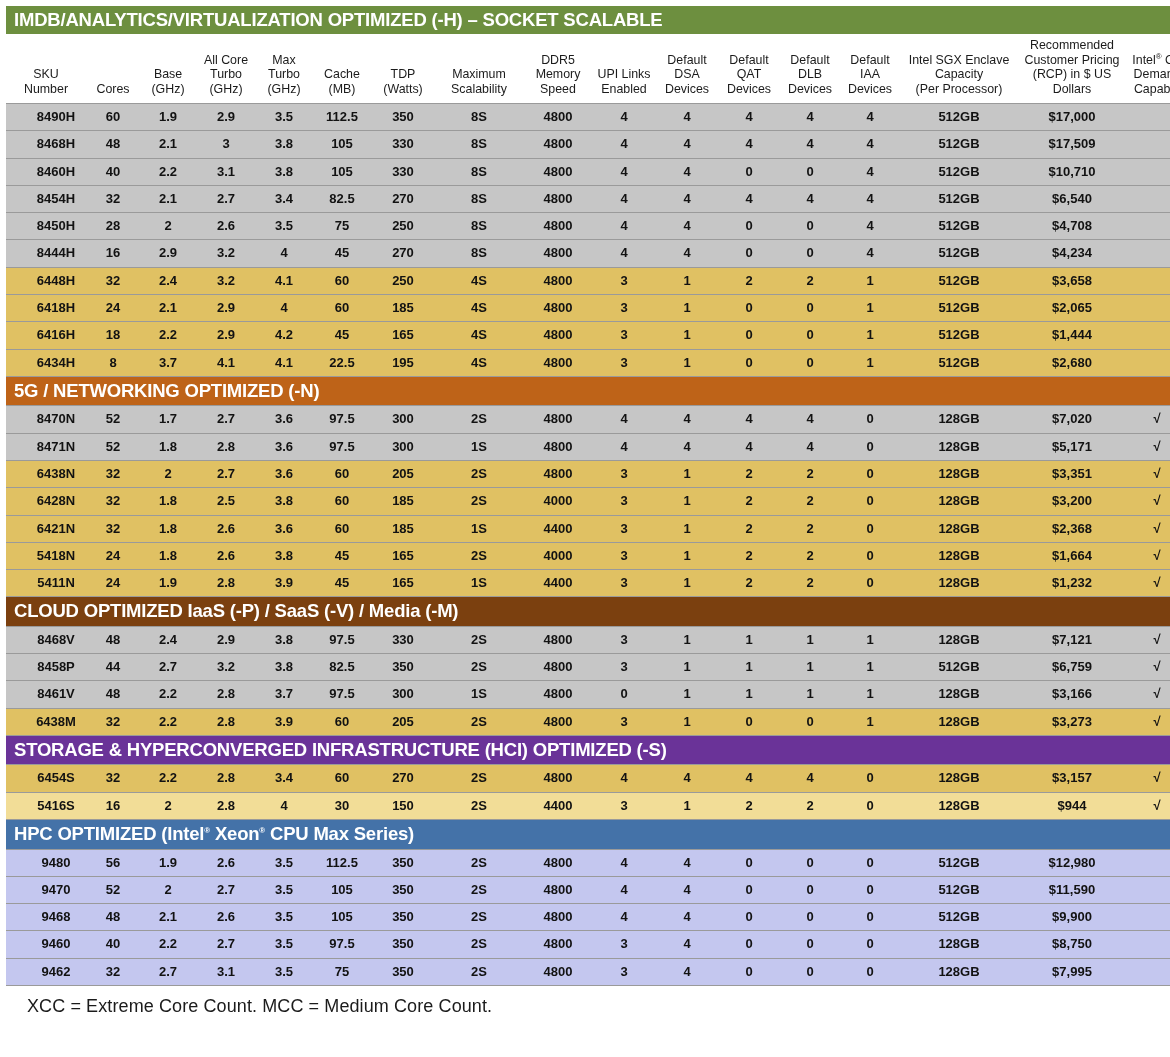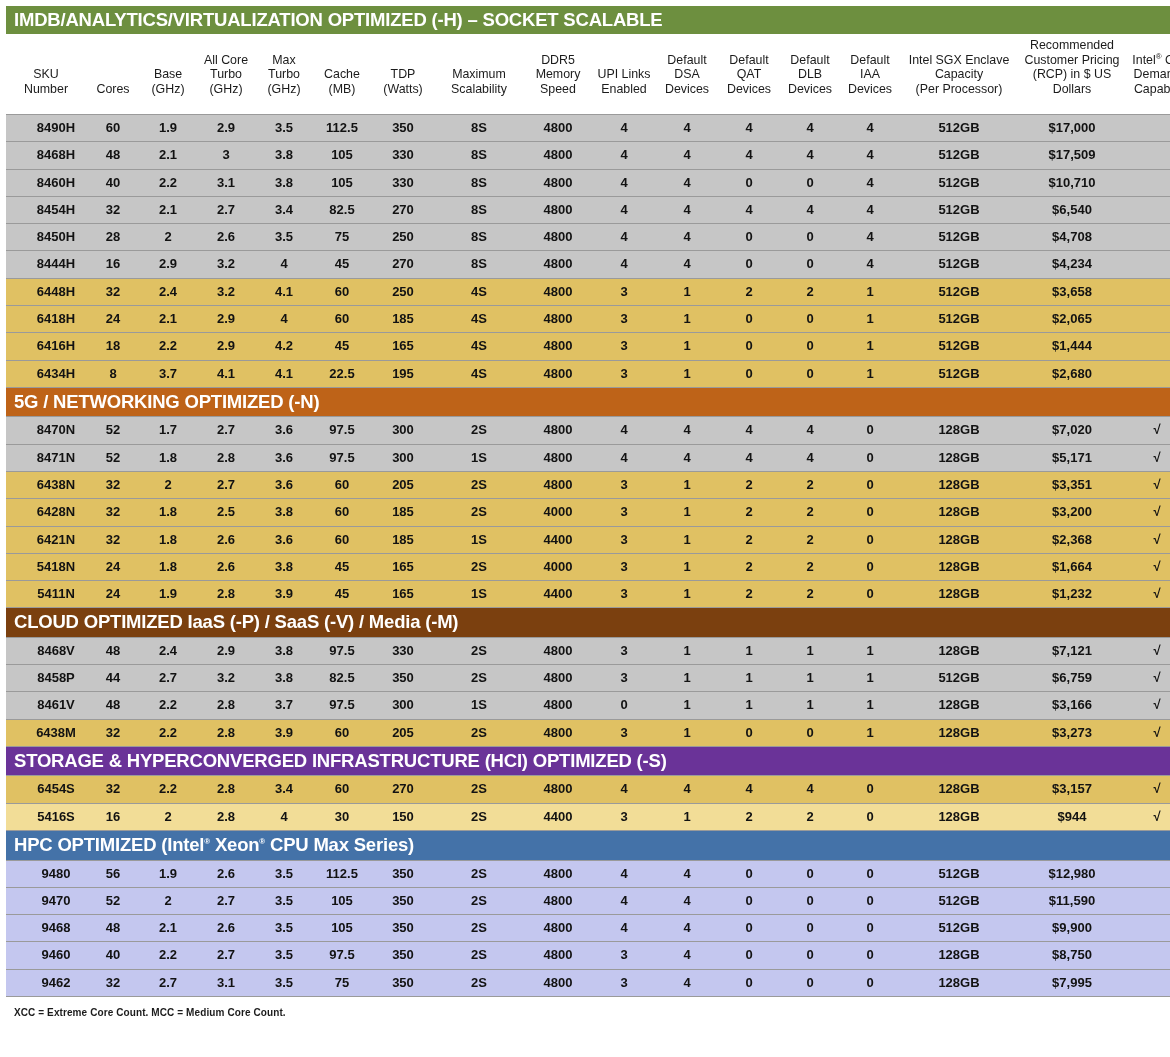--- a/index.html
+++ b/index.html
@@ -39,21 +39,21 @@
   tr.section.purple  > td{background:#6a3398;}
   tr.section.blue    > td{background:#4472a8;}
 
   
   tr.colhead > th{
     background:#ffffff;
     color:#1b1b1b;
     font-size:12.4px;
     font-weight:normal;
     vertical-align:bottom;
-    padding:4px 2px 18px 2px;
+    padding:4px 2px 7px 2px;
     line-height:1.16;
     border:0;
     text-align:center;
   }
 
   
   tr.row > td{
     font-size:13px;
     font-weight:bold;
     color:#121212;
@@ -86,24 +86,24 @@
   col.c-upi{width:64px;}
   col.c-dsa{width:62px;}
   col.c-qat{width:62px;}
   col.c-dlb{width:60px;}
   col.c-iaa{width:60px;}
   col.c-sgx{width:118px;}
   col.c-rcp{width:108px;}
   col.c-ond{width:62px;}
 
   .footnote{
-    margin:10px 0 0 8px;
-    font-size:10px;
+    margin:10px 0 0 21px;
+    font-size:18px;
     color:#1b1b1b;
-    font-weight:bold;
+    font-weight:normal;
     letter-spacing:0.1px;
   }
   sup.reg{font-size:8px;vertical-align:super;line-height:0;}
 </style>
 </head>
 <body>
 
 <div id="sheet">
   <table class="skutable">
     <colgroup>

